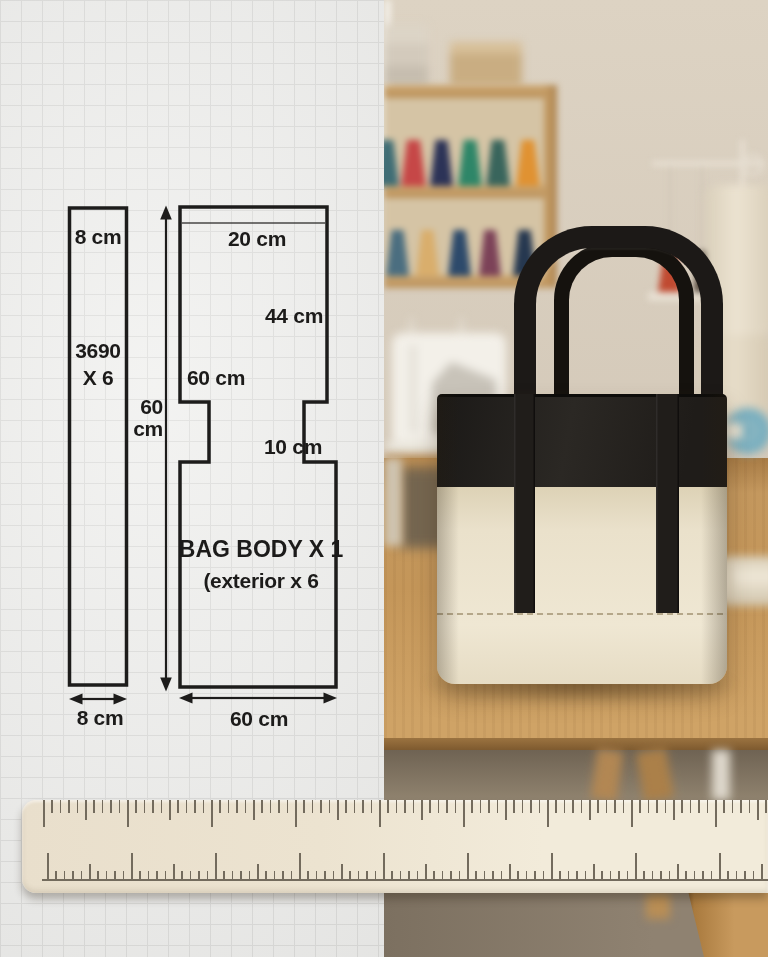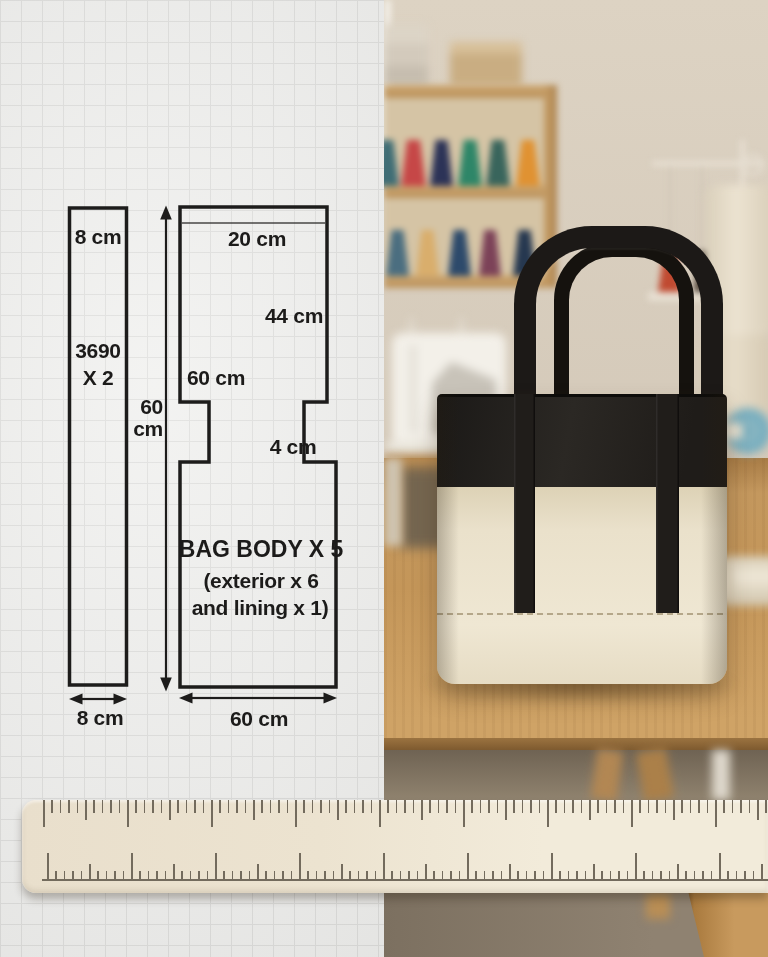--- a/index.html
+++ b/index.html
@@ -104,35 +104,34 @@
 
       <g fill="#1d1c1b" stroke="none">
         <rect x="188" y="696.9" width="140" height="2.2"></rect>
         <path d="M179 698 l13.5 -5.6 v11.2 Z"></path>
         <path d="M337 698 l-13.5 -5.6 v11.2 Z"></path>
       </g>
     </svg>
 
     <div class="plabel" style="left:98px;top:237px">8 cm</div>
     <div class="plabel" style="left:98px;top:351px">3690</div>
-    <div class="plabel" style="left:98px;top:378px">X 2</div>
+    <div class="plabel" style="left:98px;top:378px">X 6</div>
     <div class="plabel" style="left:100px;top:718px">8 cm</div>
 
     <div class="plabel right-align" style="left:163px;top:418px">
       <div>60</div>
       <div>cm</div>
     </div>
 
     <div class="plabel" style="left:257px;top:239px">20 cm</div>
     <div class="plabel" style="left:294px;top:316px">44 cm</div>
     <div class="plabel" style="left:216px;top:378px">60 cm</div>
-    <div class="plabel" style="left:293px;top:447px">4 cm</div>
-    <div class="plabel title" style="left:261px;top:549px">BAG BODY X 5</div>
+    <div class="plabel" style="left:293px;top:447px">10 cm</div>
+    <div class="plabel title" style="left:261px;top:549px">BAG BODY X 1</div>
     <div class="plabel" style="left:261px;top:581px">(exterior x 6</div>
-    <div class="plabel" style="left:260px;top:608px">and lining x 1)</div>
     <div class="plabel" style="left:259px;top:719px">60 cm</div>
   </div>
 
   <div class="photo-panel">
 
     <div class="abs blur3" style="left:0;top:0;width:7px;height:140px;background:#f2efe8"></div>
 
     <div class="abs blur4" style="left:0;top:0;width:200px;height:100px">
       <div class="abs box" style="left:0;top:24px;width:44px;height:62px;background:#dcd4c6;
            box-shadow:inset 0 -20px 0 rgba(160,150,135,.25), inset 0 -42px 0 rgba(160,150,135,.15)"></div>

